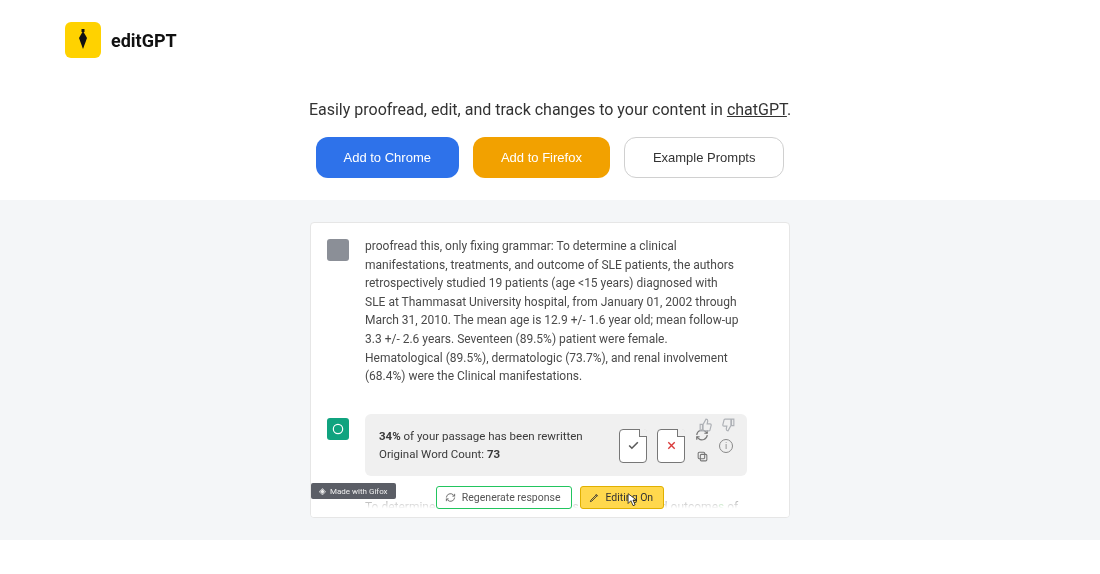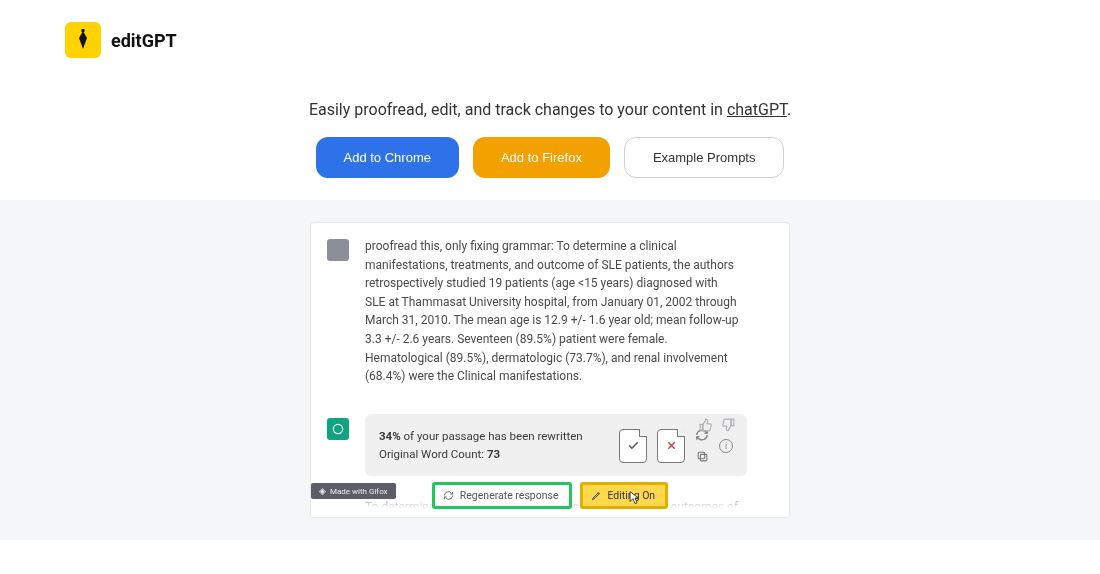--- a/index.html
+++ b/index.html
@@ -168,21 +168,21 @@
   .float-btns {
     position: absolute;
     bottom: 8px; left: 0; right: 0;
     display:flex; justify-content:center; gap:8px; pointer-events:none;
   }
   .chip {
     font-size: 10.5px;
     padding: 4px 10px 4px 8px;
     border-radius: 3px;
     display:inline-flex;align-items:center; gap:6px;
-    border:3px solid #22c55e; background:#fff; color:#555;
+    border:1px solid #22c55e; background:#fff; color:#555;
     pointer-events:auto;
     justify-content:center;
   }
   .chip.yellow {
     background:#ffd84d; border-color:#e0b000; color:#333;
     position:relative;
   }
   .cursor {
     position:absolute; bottom:-2px; left:46px; font-size:12px; color:#000;
   }

